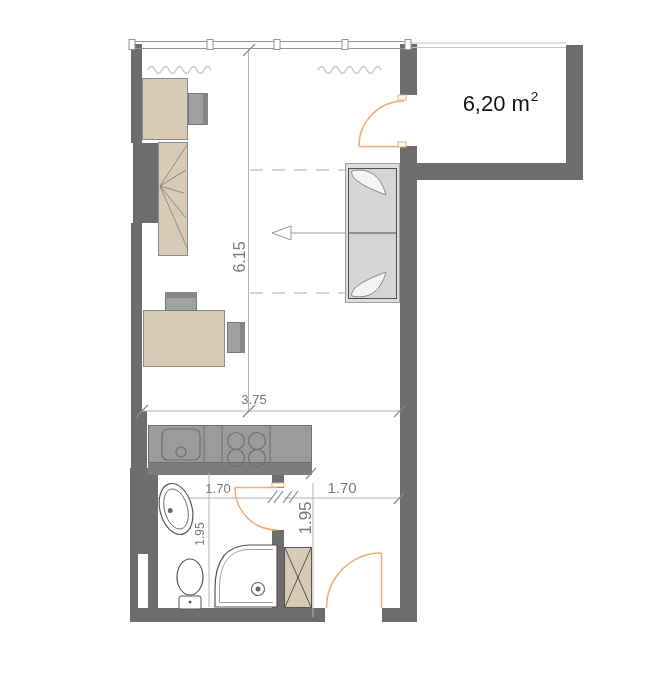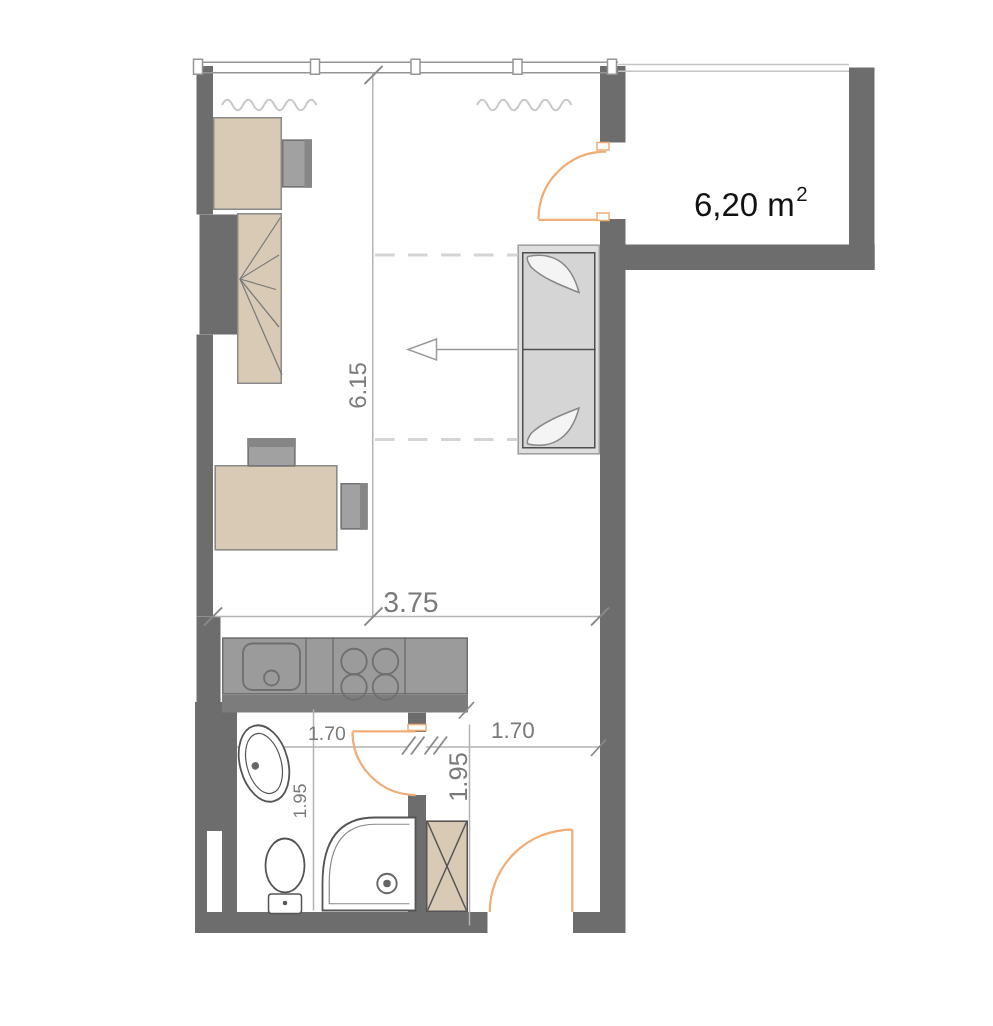--- a/index.html
+++ b/index.html
@@ -9,21 +9,21 @@
   .wall{position:absolute;background:#6d6d6d;}
   .band{position:absolute;background:#7c7c7c;}
   .wood{position:absolute;background:#d8cab4;border:1px solid #8a8a8a;box-sizing:border-box;}
   .gray{position:absolute;background:#a1a1a1;border:1px solid #757575;box-sizing:border-box;}
   .graybar{position:absolute;background:#868686;}
   .bedbase{position:absolute;background:#dedede;border:1px solid #a0a0a0;box-sizing:border-box;}
   .mattress{position:absolute;background:#d5d5d5;border:1px solid #4f4f4f;box-sizing:border-box;}
   .counter{position:absolute;background:#9b9b9b;border:1px solid #6f6f6f;box-sizing:border-box;}
   .xwood{position:absolute;background:#d8cab4;border:1px solid #555;box-sizing:border-box;}
   svg.overlay{position:absolute;left:0;top:0;pointer-events:none;}
-  .arealabel{position:absolute;color:#111;font-size:22px;text-align:center;white-space:nowrap;margin-top:33px;}
+  .arealabel{position:absolute;color:#111;font-size:22px;text-align:center;white-space:nowrap;}
   .arealabel .unit{margin-left:6px;}
   .arealabel sup{font-size:62%;position:relative;top:-2px;left:1px;}
   .dim{position:absolute;color:#7a7a7a;text-align:center;white-space:nowrap;}
   .rot{transform:rotate(-90deg);}
 </style>
 </head>
 <body>
 
 <div class="plan">
 
@@ -175,19 +175,19 @@
       <path d="M381.5,553 A55,55 0 0 0 326.5,608"></path>
       <line x1="381.5" y1="553" x2="381.5" y2="608"></line>
     </g>
   </svg>
 
   <div class="arealabel" style="left:440px;top:91px;width:120px">
     <span>6,20</span><span class="unit">m</span><sup>2</sup>
   </div>
 
   <div class="dim rot" style="left:220px;top:248px;width:40px;font-size:16px">6.15</div>
-  <div class="dim" style="left:252px;top:392px;width:44px;font-size:19px">3.75</div>
+  <div class="dim" style="left:232px;top:392px;width:44px;font-size:13px">3.75</div>
   <div class="dim" style="left:200px;top:481px;width:36px;font-size:13px">1.70</div>
   <div class="dim" style="left:320px;top:479px;width:44px;font-size:15px">1.70</div>
   <div class="dim rot" style="left:180px;top:527px;width:40px;font-size:12px">1.95</div>
   <div class="dim rot" style="left:284px;top:508px;width:44px;font-size:17px">1.95</div>
 
 </div>
 
 </body></html>

